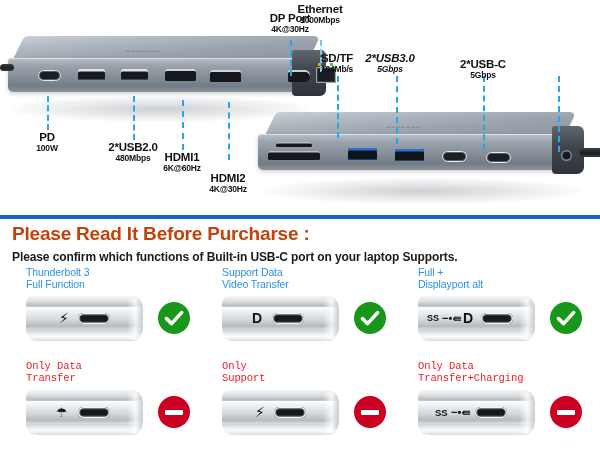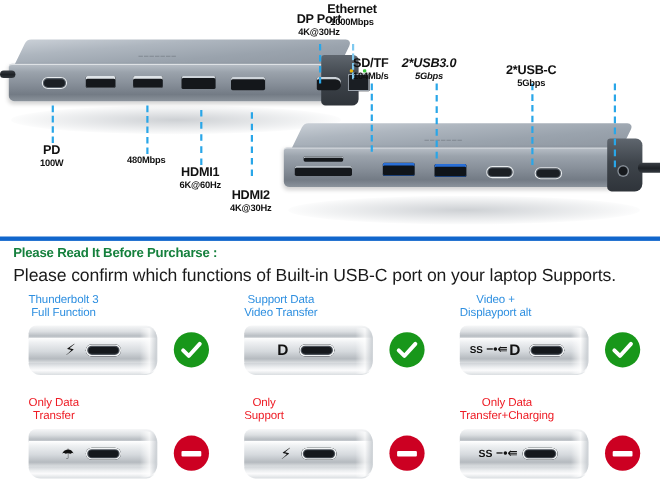--- a/index.html
+++ b/index.html
@@ -52,30 +52,30 @@
   .lead.dim{border-left:2px dashed #7fc9ef;}
   .lbl{position:absolute;text-align:center;line-height:1.12;color:#111;white-space:nowrap;}
   .lbl .t1{font-size:11.5px;font-weight:bold;letter-spacing:-.2px;}
   .lbl .t2{font-size:8.5px;font-weight:bold;letter-spacing:-.2px;}
 
   
   .divider{position:absolute;left:0;top:215px;width:600px;height:4px;background:#1166cc;}
 
   
   .notice{position:absolute;left:12px;top:223px;width:576px;}
-  .notice h1{margin:0;font-size:12px;font-weight:bold;color:#15803d;letter-spacing:-.2px;}
-  .notice p{margin:5px 0 0 0;font-size:16px;color:#1a1a1a;letter-spacing:-.1px;}
+  .notice h1{margin:0;font-size:19px;font-weight:bold;color:#c2410c;letter-spacing:-.2px;}
+  .notice p{margin:5px 0 0 0;font-size:12px;color:#1a1a1a;letter-spacing:-.1px;font-weight:bold;}
 
   
   .grid{position:absolute;left:12px;top:266px;width:588px;}
   .grow{position:relative;height:88px;}
-  .cell{position:absolute;width:196px;height:88px;text-align:center;}
+  .cell{position:absolute;width:196px;height:88px;}
   .cell .ctitle{position:absolute;left:14px;top:0;font-size:10.5px;line-height:1.16;white-space:pre-line;letter-spacing:-.1px;}
   .ok .ctitle{color:#2e8fe0;}
-  .no .ctitle{color:#ee1c25;}
+  .no .ctitle{color:#ee1c25;font-family:Liberation Mono, monospace;}
 
   
   .laptop{position:absolute;left:14px;top:30px;width:116px;height:46px;}
   .laptop .lid{
     position:absolute;left:0;top:0;width:116px;height:12px;
     background:linear-gradient(180deg,#f6f7f8 0%,#dcdfe2 45%,#b9bec3 78%,#cfd3d7 100%);
     border-radius:7px 9px 0 0;
   }
   .laptop .body{
     position:absolute;left:0;top:11px;width:116px;height:24px;
@@ -164,20 +164,21 @@
     <div class="lead" style="left:337px;top:76px;height:62px;"></div>
     <div class="lead" style="left:396px;top:76px;height:68px;"></div>
     <div class="lead" style="left:483px;top:76px;height:74px;"></div>
     <div class="lead" style="left:558px;top:76px;height:76px;"></div>
 
     <div class="lbl" style="left:7px;top:131px;width:80px;">
       <div class="t1">PD</div>
       <div class="t2">100W</div>
     </div>
     <div class="lbl" style="left:88px;top:141px;width:90px;">
+      <div class="t1">2*USB2.0</div>
       <div class="t2">480Mbps</div>
     </div>
     <div class="lbl" style="left:142px;top:151px;width:80px;">
       <div class="t1">HDMI1</div>
       <div class="t2">6K@60Hz</div>
     </div>
     <div class="lbl" style="left:188px;top:172px;width:80px;">
       <div class="t1">HDMI2</div>
       <div class="t2">4K@30Hz</div>
     </div>
@@ -244,21 +245,21 @@
           <div class="cport" style="left:50px;"></div>
         </div>
         <div class="badge green">
           <svg width="32" height="32" viewBox="0 0 32 32" aria-hidden="true">
             <path d="M8.5 16.6 L13.6 21.6 L23.6 10.6" fill="none" stroke="#ffffff" stroke-width="3.6" stroke-linecap="round" stroke-linejoin="round"></path>
           </svg>
         </div>
       </div>
 
       <div class="cell ok" style="left:392px;">
-        <div class="ctitle">Video +
+        <div class="ctitle">Full +
 Displayport alt</div>
         <div class="laptop">
           <div class="lid"></div>
           <div class="body"></div>
           <div class="base"></div>
           <div class="rcurve"></div>
           <span class="gly" style="left:9px;font-size:9px;">SS</span>
           <span class="gly" style="left:24px;font-size:11px;">−•⇚</span>
           <span class="gly" style="left:45px;font-size:14px;letter-spacing:-2px;">D</span>
           <div class="cport" style="left:63px;"></div>

